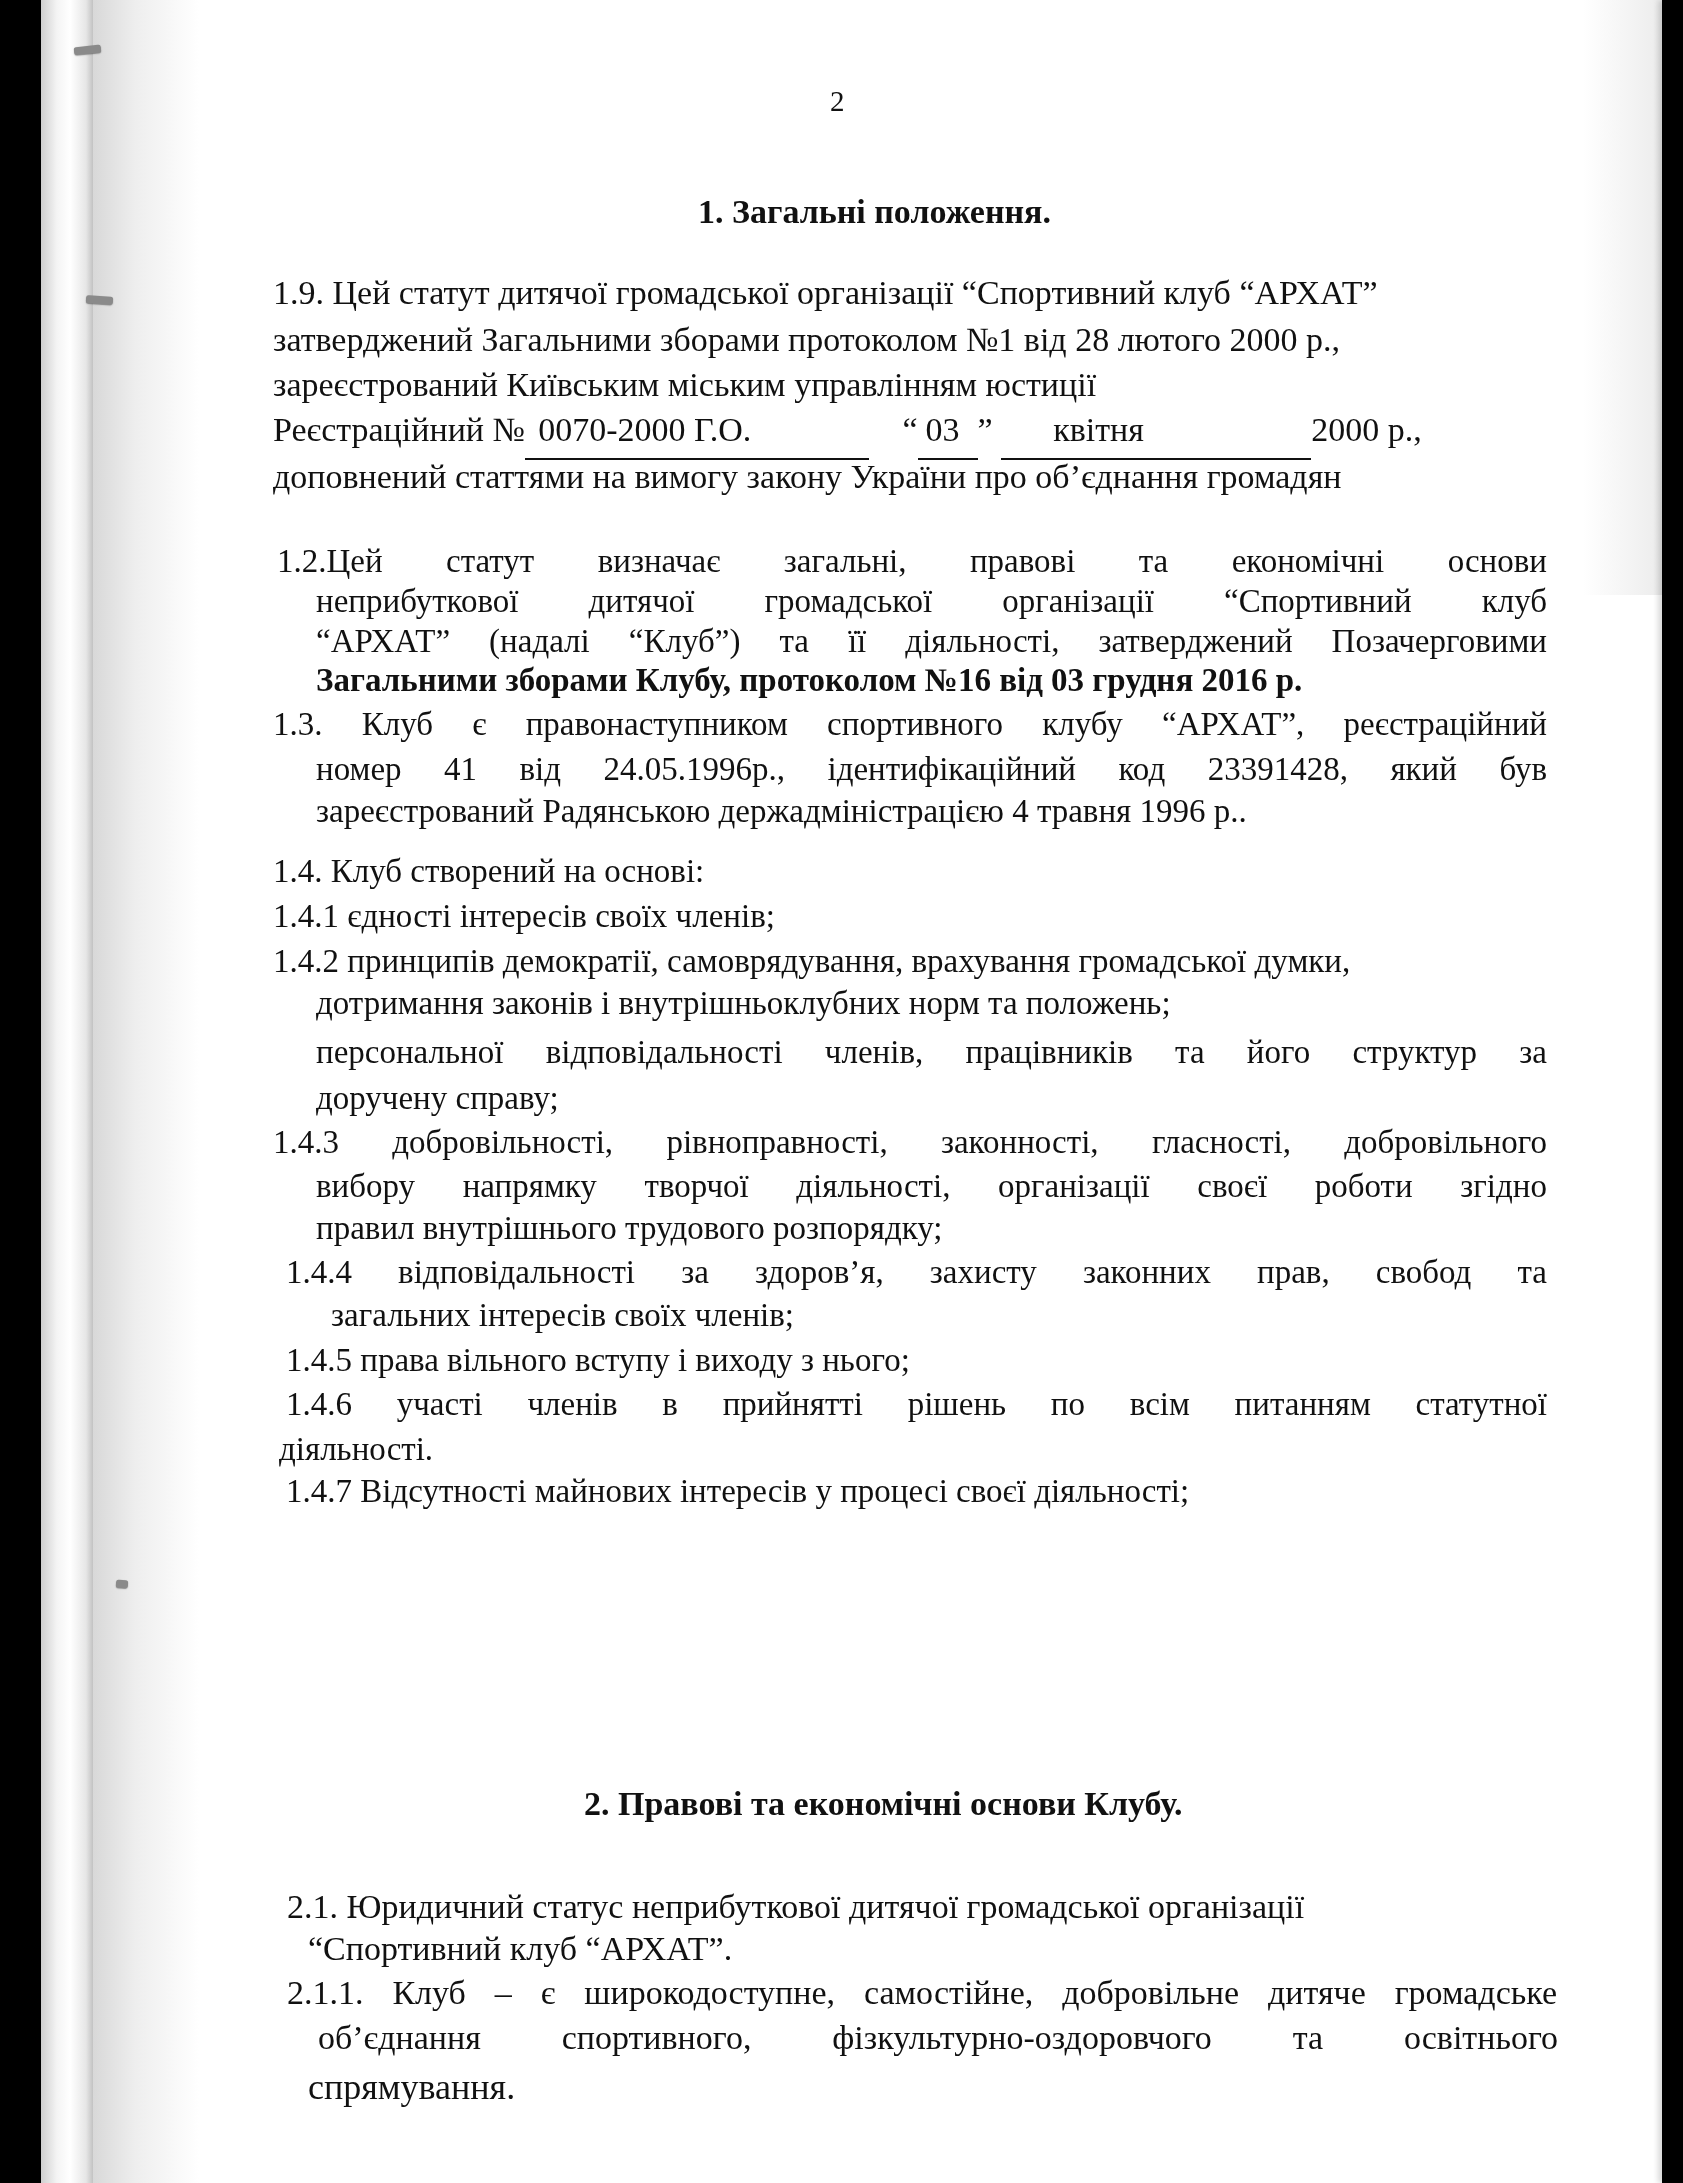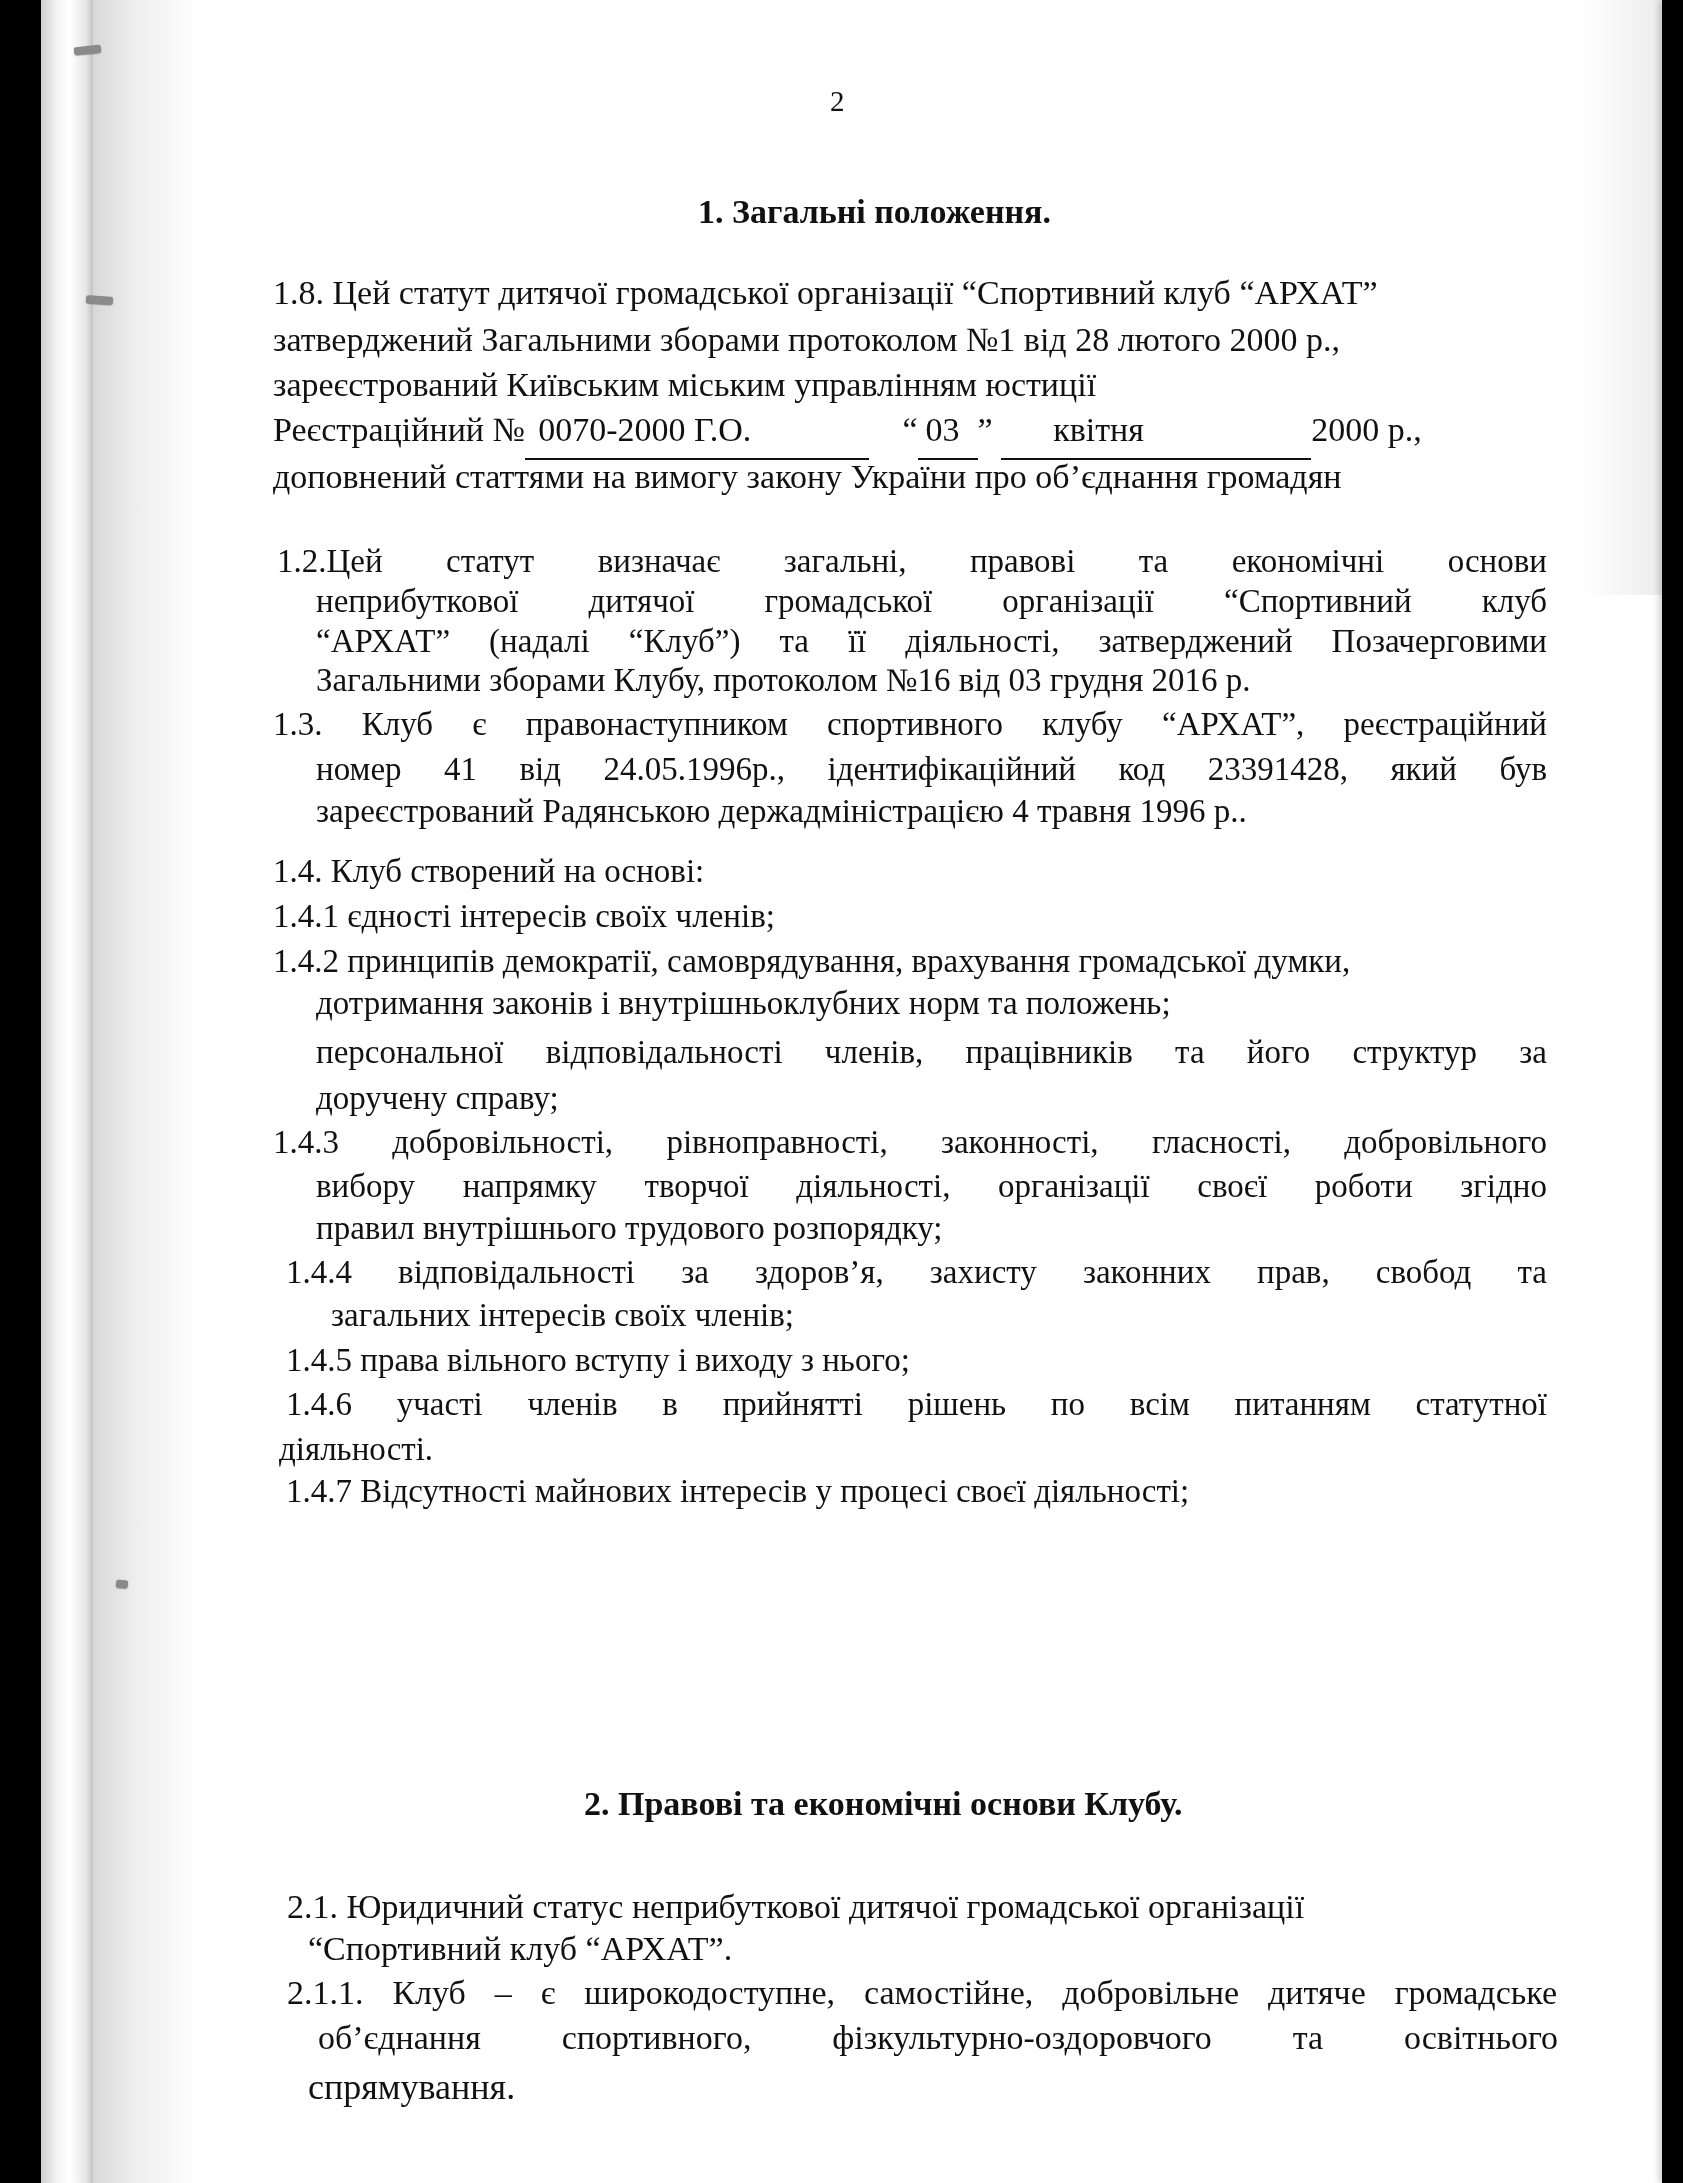--- a/index.html
+++ b/index.html
@@ -37,36 +37,36 @@
 <div class="staple s1"></div>
 <div class="staple s2"></div>
 <div class="staple s3"></div>
 
 <div>
   <div class="text page-number">2</div>
 
   <div class="text heading" style="left:698px; top:184px;">1.  Загальні положення.</div>
 
   <div>
-    <div class="text" style="left:273px; top:273px; font-size:34px;">1.8. Цей статут дитячої громадської організації “Спортивний клуб “АРХАТ”</div>
+    <div class="text" style="left:273px; top:273px; font-size:34px;">1.9. Цей статут дитячої громадської організації “Спортивний клуб “АРХАТ”</div>
     <div class="text" style="left:273px; top:320px; font-size:34px;">затверджений Загальними  зборами протоколом №1 від 28 лютого 2000 р.,</div>
     <div class="text" style="left:273px; top:365px; font-size:34px;">зареєстрований Київським міським управлінням юстиції</div>
     <div class="text" style="left:273px; top:410px; font-size:34px;">
       <span>Реєстраційний №</span><span class="u" style="width:344px;"><span style="padding-left:13.2px;">0070-2000 Г.О.</span></span>
       <span style="margin-left:25px;">“</span><span class="u" style="width:60px;"><span style="padding-left:8px;font-family:Liberation Serif, serif;">03</span></span><span>”</span>
       <span class="u" style="width:310px;"><span style="padding-left:52px;">квітня</span></span><span>2000 р.,</span>
     </div>
     <div class="text" style="left:273px; top:457px; font-size:34px;">доповнений статтями на вимогу закону України про об’єднання громадян</div>
   </div>
 
   <div>
     <div class="text just" style="left:277px; top:541px; width:1270px;">1.2.Цей статут визначає загальні, правові та економічні основи</div>
     <div class="text just" style="left:316px; top:581px; width:1231px;">неприбуткової дитячої громадської організації “Спортивний клуб</div>
     <div class="text just" style="left:316px; top:621px; width:1231px;">“АРХАТ” (надалі “Клуб”) та її діяльності, затверджений Позачерговими</div>
-    <div class="text" style="left:316px; top:660px;">Загальними зборами Клубу, протоколом №16 від 03 грудня 2016 р.</div>
+    <div class="text" style="left:316px; top:660px;font-weight:bold;">Загальними зборами Клубу, протоколом №16 від 03 грудня 2016 р.</div>
   </div>
 
   <div>
     <div class="text just" style="left:273px; top:704px; width:1274px;">1.3. Клуб є правонаступником спортивного клубу “АРХАТ”, реєстраційний</div>
     <div class="text just" style="left:316px; top:749px; width:1231px;">номер 41 від 24.05.1996р., ідентифікаційний код 23391428, який був</div>
     <div class="text" style="left:316px; top:791px;">зареєстрований Радянською держадміністрацією 4 травня 1996 р..</div>
   </div>
 
   <div class="text" style="left:273px; top:851px;">1.4.  Клуб створений на основі:</div>
   <div class="text" style="left:273px; top:896px;">1.4.1 єдності інтересів своїх членів;</div>

